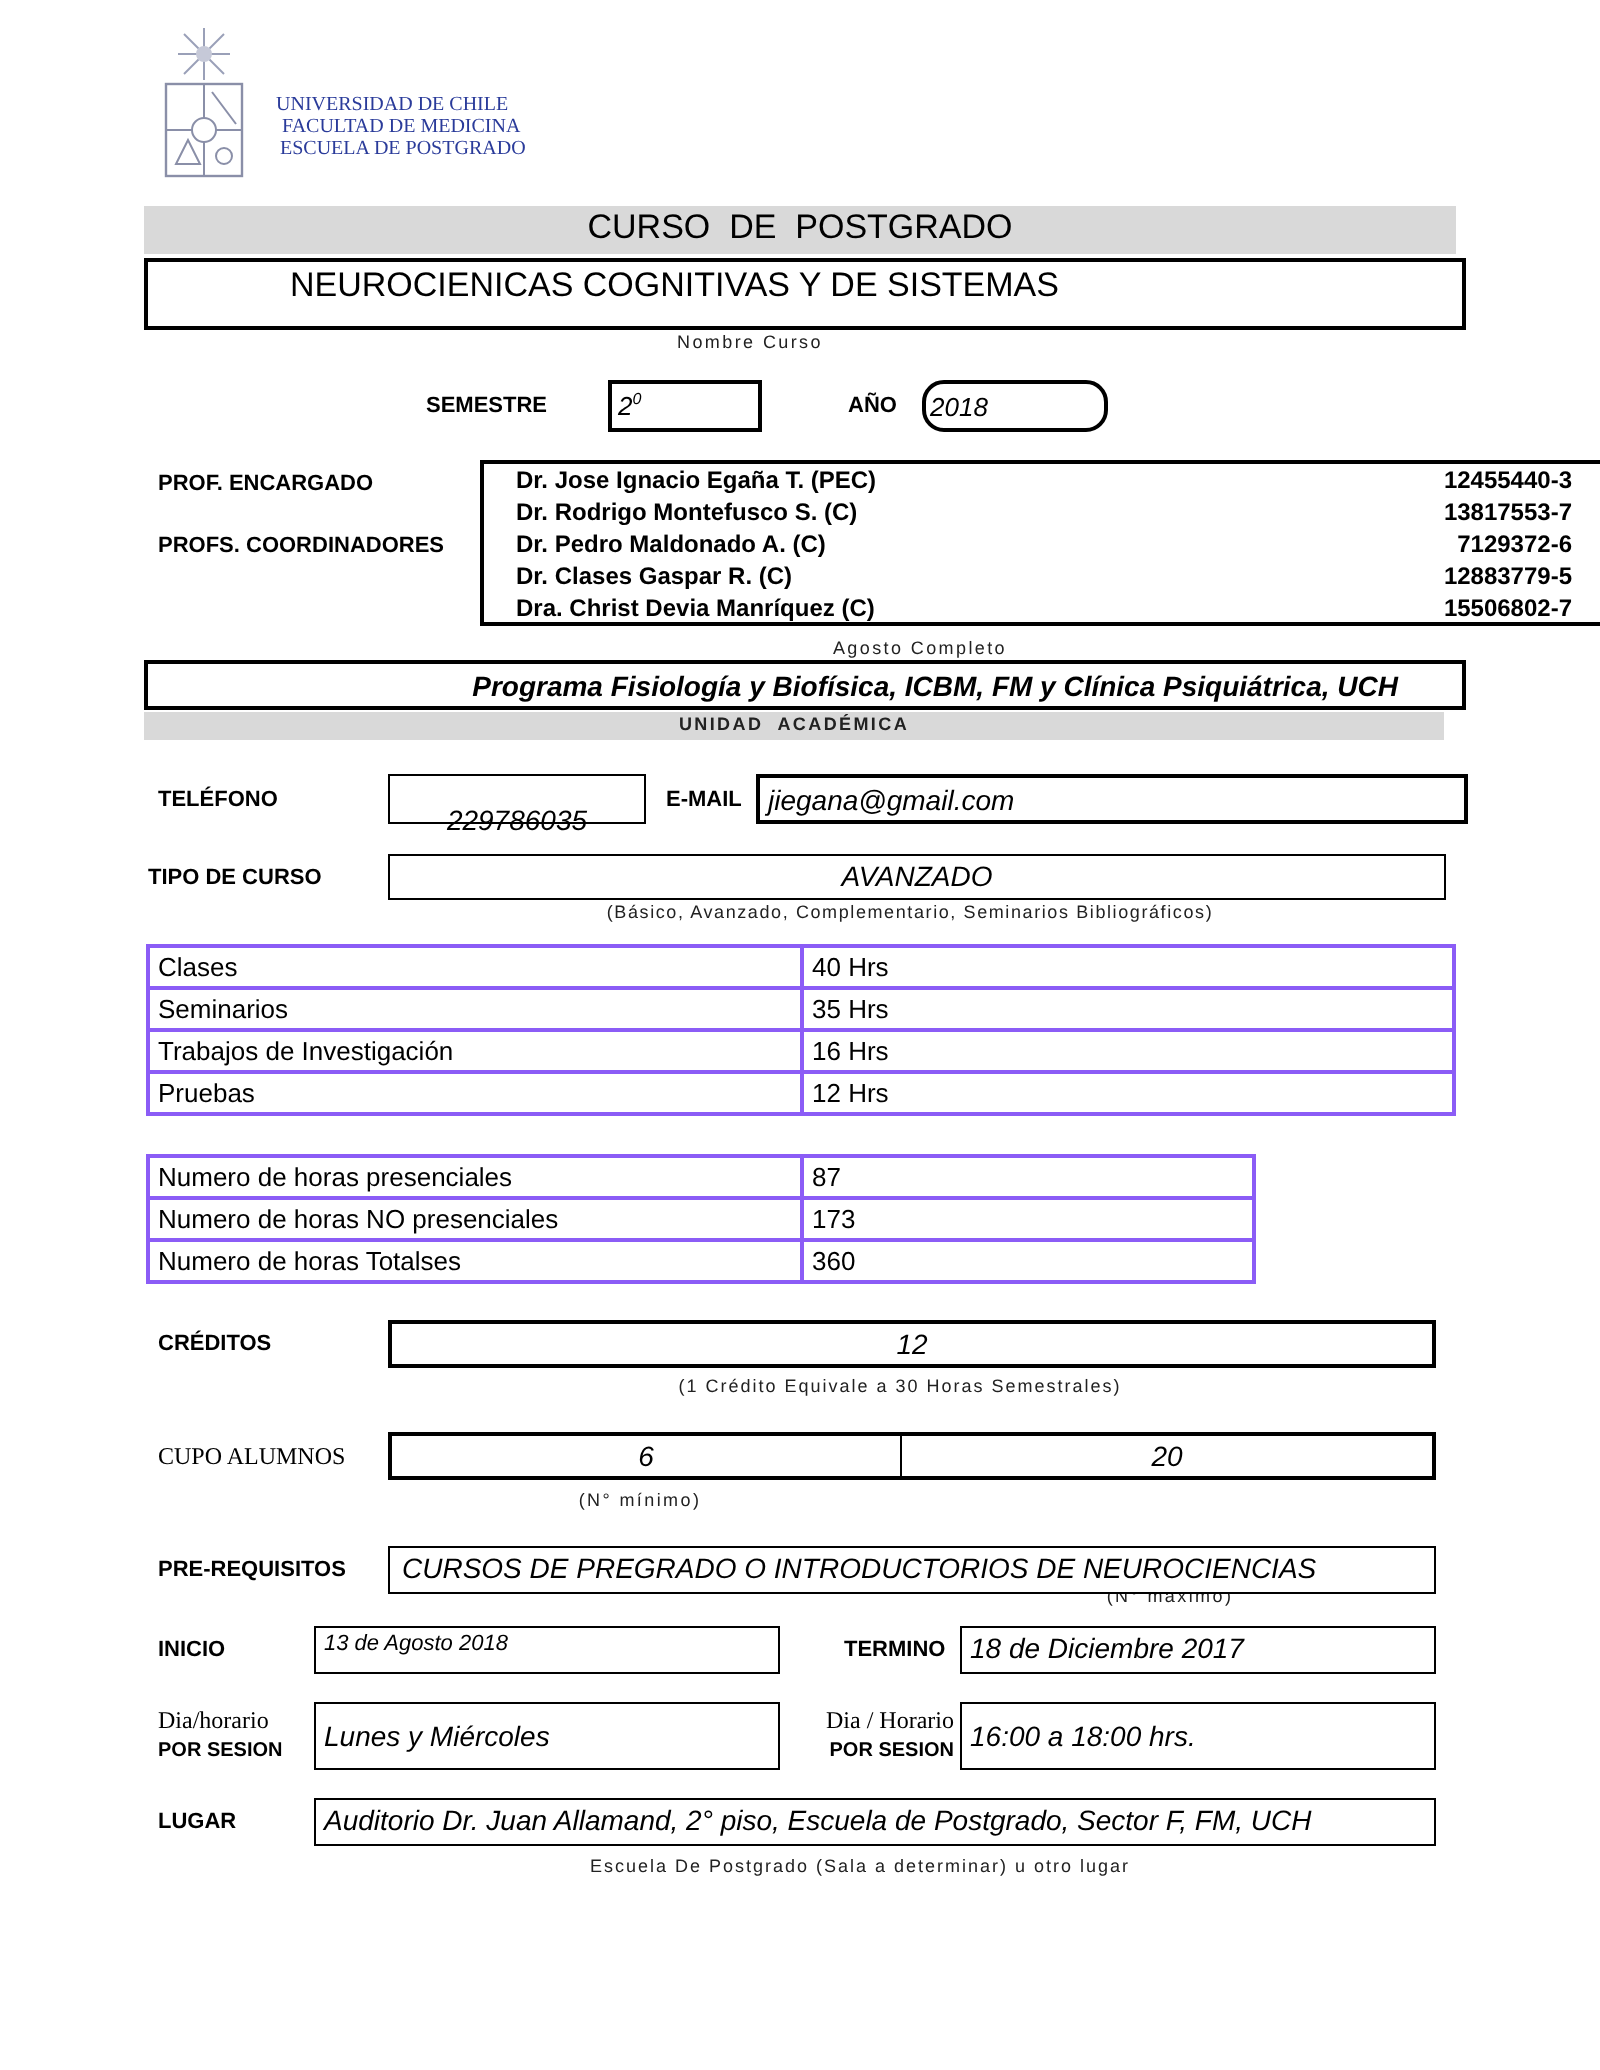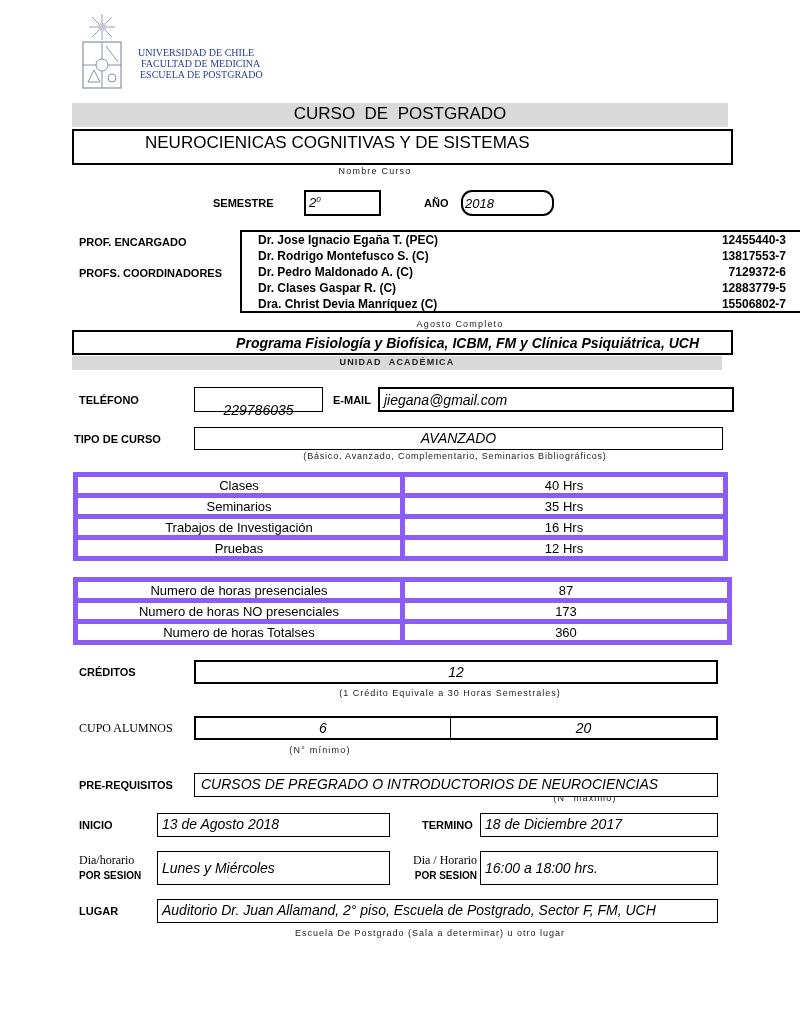--- a/index.html
+++ b/index.html
@@ -5,21 +5,21 @@
   html, body { margin:0; padding:0; background:#ffffff; }
   body { width:800px; height:1035px; position:relative; overflow:hidden;
          font-family:"Liberation Sans", sans-serif; color:#000; }
   .abs { position:absolute; }
   .box { position:absolute; border:2px solid #000; box-sizing:border-box; background:#fff; }
   .it { font-style:italic; }
   .sc { font-weight:bold; font-size:12px; letter-spacing:0; }
   .cap { font-size:9px; letter-spacing:1.2px; color:#222; text-align:center; }
   .logo-text { font-family:"Liberation Serif", serif; font-size:10px; color:#2a3b9a; line-height:11px; }
   table.hrs { position:absolute; border-collapse:collapse; font-size:13px; }
-  table.hrs td { border:5px solid #8b5cf6; height:21px; padding:0 4px; box-sizing:border-box;text-align:center; }
+  table.hrs td { border:2px solid #8b5cf6; height:21px; padding:0 4px; box-sizing:border-box; }
 </style>
 </head>
 <body>
 
 <div class="abs" style="left:80px;top:12px;width:44px;height:78px;">
   <svg width="44" height="78" viewBox="0 0 44 78">
     <g stroke="#9aa0b8" stroke-width="1">
       <line x1="22" y1="2" x2="22" y2="28"></line>
         <line x1="9" y1="15" x2="35" y2="15"></line>
       <line x1="12" y1="5" x2="32" y2="25"></line>
@@ -123,21 +123,21 @@
         <td>Trabajos de Investigación</td>
         <td>16 Hrs</td>
       </tr>
   <tr>
         <td>Pruebas</td>
         <td>12 Hrs</td>
       </tr>
 </tbody>
   </table>
 
-<table class="hrs" style="left:73px;top:577px;width:659px;">
+<table class="hrs" style="left:73px;top:577px;width:555px;">
   <tbody>
       <tr>
         <td style="width:327px;">Numero de horas presenciales</td>
         <td>87</td>
       </tr>
   <tr>
         <td>Numero de horas NO presenciales</td>
         <td>173</td>
       </tr>
   <tr>
@@ -163,21 +163,21 @@
 <div class="abs cap" style="left:250px;top:745px;width:140px;">(N° mínimo)</div>
 <div class="abs cap" style="left:515px;top:745px;width:140px;margin-top:48px;">(N° máximo)</div>
 
 <div class="abs sc" style="left:79px;top:779px;text-transform:uppercase;font-size:11px;">Pre-requisitos</div>
 <div class="box" style="left:194px;top:773px;width:524px;height:24px;border-width:1.5px;">
   <span class="it" style="position:absolute;left:6px;top:2px;font-size:14px;">CURSOS DE PREGRADO O INTRODUCTORIOS DE NEUROCIENCIAS</span>
 </div>
 
 <div class="abs sc" style="left:79px;top:819px;text-transform:uppercase;font-size:11px;">Inicio</div>
 <div class="box" style="left:157px;top:813px;width:233px;height:24px;border-width:1.5px;">
-  <span class="it" style="position:absolute;left:4px;top:2px;font-size:14px;">13 de Agosto 2018</span>
+  <span class="it" style="position:absolute;left:4px;top:2px;font-size:11px;">13 de Agosto 2018</span>
 </div>
 <div class="abs sc" style="left:422px;top:819px;text-transform:uppercase;font-size:11px;">Termino</div>
 <div class="box" style="left:480px;top:813px;width:238px;height:24px;border-width:1.5px;">
   <span class="it" style="position:absolute;left:4px;top:2px;font-size:14px;">18 de Diciembre 2017</span>
 </div>
 
 <div class="abs" style="left:79px;top:853px;line-height:15px;">
   <div style="font-family:'Liberation Serif',serif;font-size:12px;">Dia/horario</div>
   <div style="font-size:10px;font-weight:bold;">POR SESION</div>
 </div>

